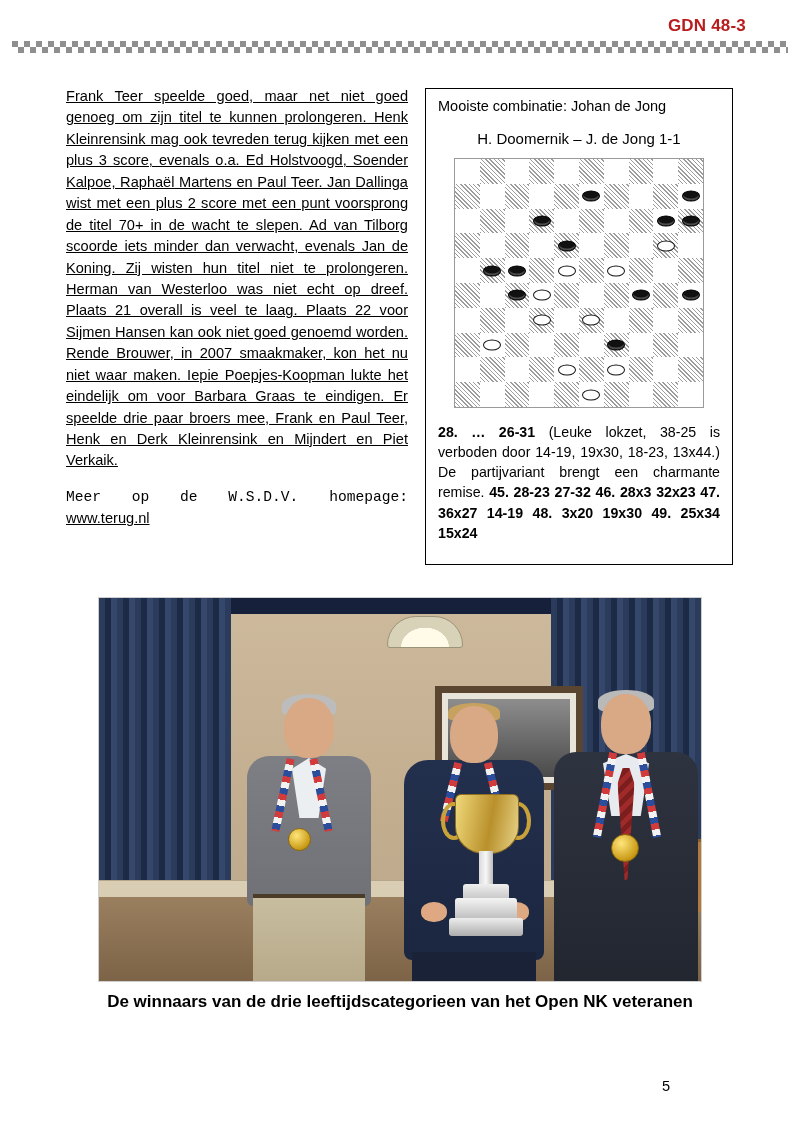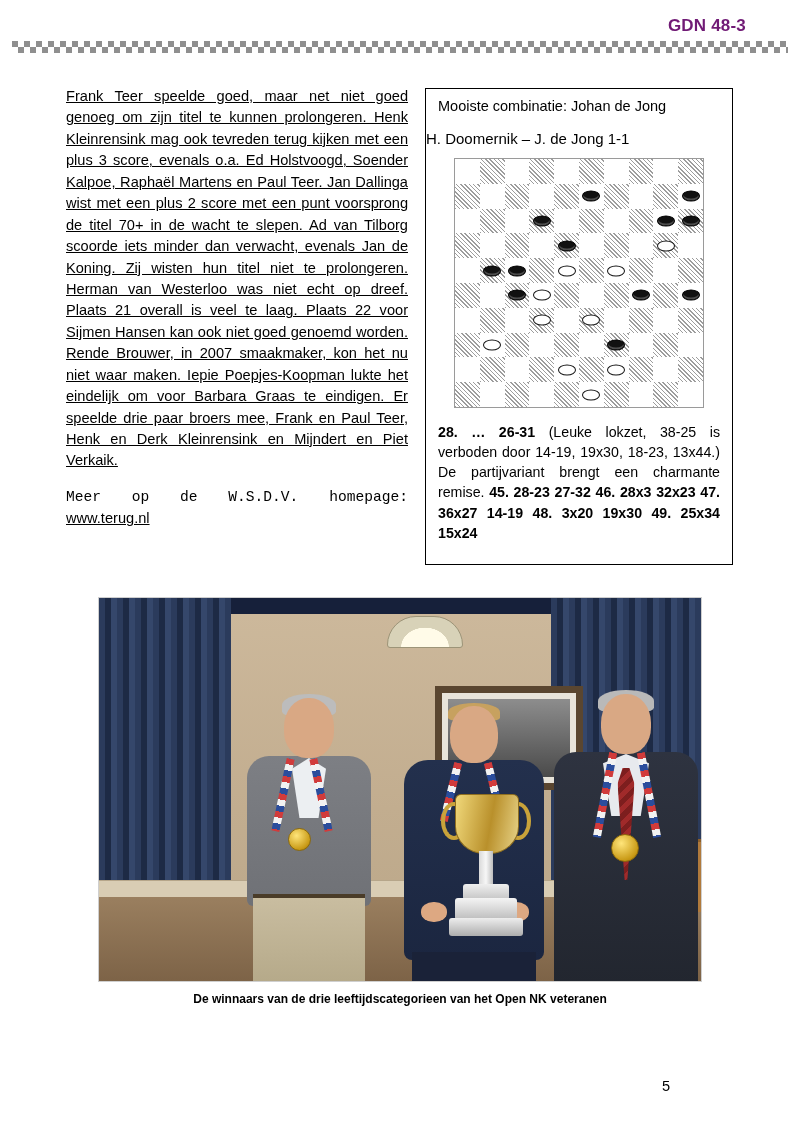--- a/index.html
+++ b/index.html
@@ -17,21 +17,21 @@
     background: #ffffff;
     overflow: hidden;
   }
   
   .header-title {
     position: absolute;
     top: 16px;
     right: 54px;
     font-size: 17px;
     font-weight: bold;
-    color: #701a75;
+    color: #b91c1c;
     letter-spacing: 0.2px;
   }
   .checker-rule {
     position: absolute;
     left: 12px;
     top: 41px;
     width: 776px;
     height: 12px;
   }
   .checker-rule .row {
@@ -78,21 +78,21 @@
     box-sizing: border-box;
     background: #fff;
   }
   .diagram-caption {
     margin: 9px 0 0 12px;
     font-size: 14.5px;
     color: #000;
   }
   .match-line {
     margin-top: 16px;
-    text-align: left;
+    text-align: center;
     font-size: 15px;
     color: #000;
   }
   .board-wrap {
     margin: 11px auto 0 auto;
     width: 250px;
   }
   .board {
     position: relative;
     width: 250px;
@@ -380,21 +380,21 @@
   }
   .p-mid .hand.l { left: 22px; top: 196px; }
   .p-mid .hand.r { left: 104px; top: 196px; }
 
   
   .photo-caption {
     position: absolute;
     left: 0; right: 0;
     top: 992px;
     text-align: center;
-    font-size: 12px;
+    font-size: 17px;
     font-weight: bold;
     color: #000;
   }
   .page-number {
     position: absolute;
     right: 130px;
     top: 1078px;
     font-size: 14.6px;
     color: #000;
   }

